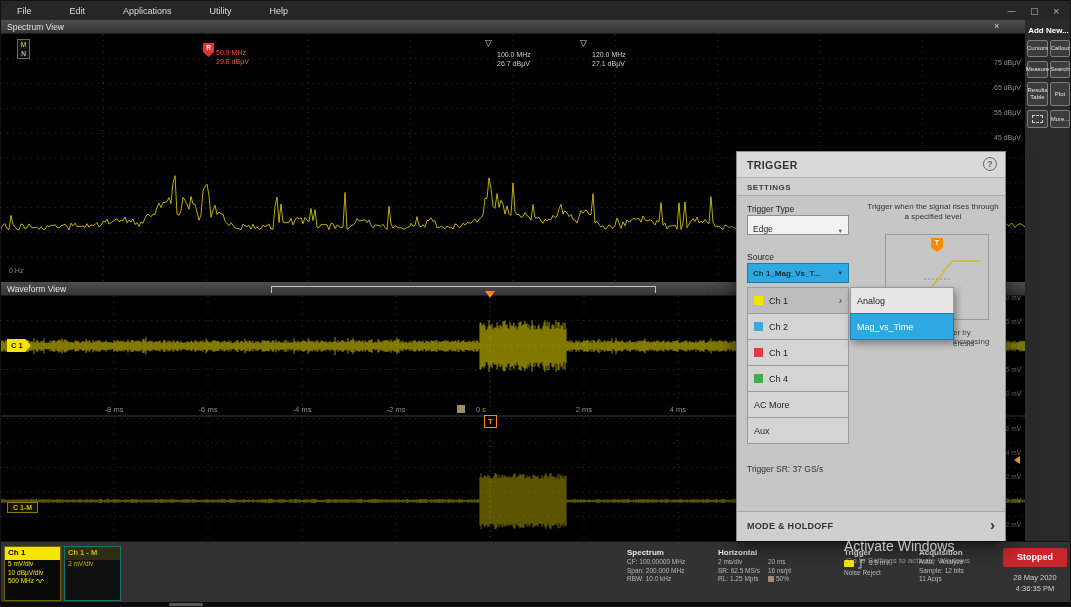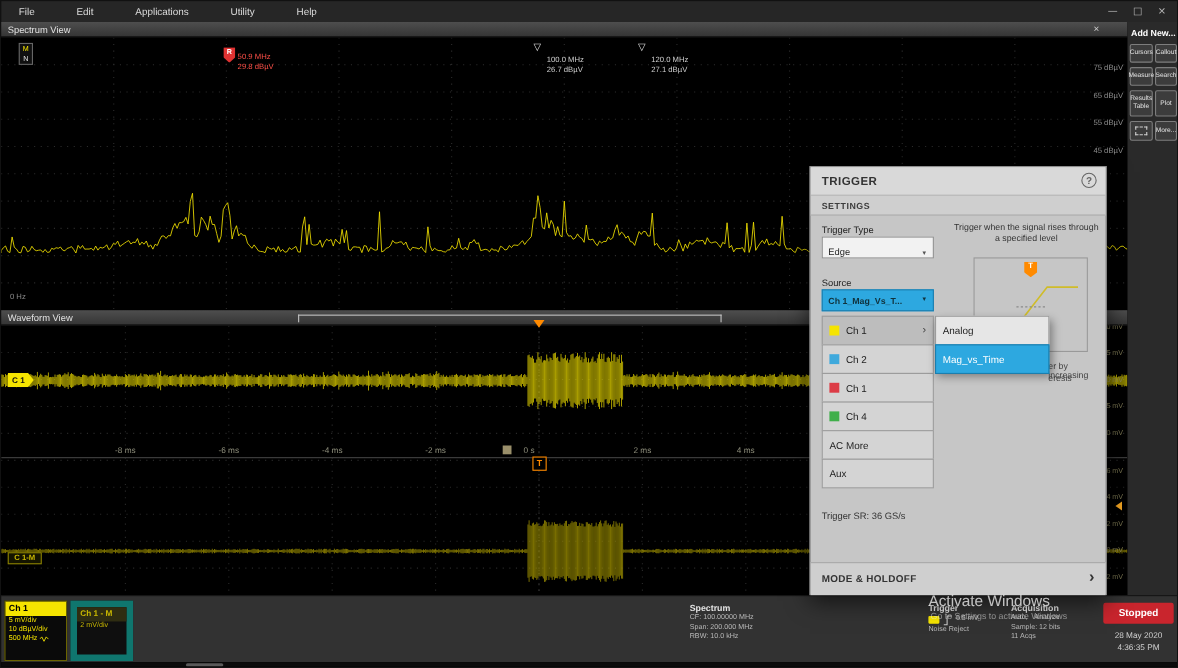--- a/index.html
+++ b/index.html
@@ -238,21 +238,21 @@
 
     <div class="abs" style="left:113px;top:136px;z-index:3;box-shadow:2px 3px 8px rgba(0,0,0,.4);">
       <div class="menu-list-item" style="width:104px;background:#e6e6e6;">
         <span>Analog</span>
       </div>
       <div class="menu-list-item" style="width:104px;background:#2da8e0;border-color:#1b7eae;">
         <span style="color:#fff;">Mag_vs_Time</span>
       </div>
     </div>
 
-    <div class="abs" style="left:10px;top:312px;font-size:8.5px;color:#333;">Trigger SR: 36 GS/s</div>
+    <div class="abs" style="left:10px;top:312px;font-size:8.5px;color:#333;">Trigger SR: 37 GS/s</div>
 
     <div class="sect-bar" style="top:359px;height:30px;border-top:1px solid #a8a8a8;">
       <span style="position:absolute;left:10px;top:9px;font-size:9px;font-weight:bold;color:#333;letter-spacing:.3px;">MODE &amp; HOLDOFF</span>
       <span style="position:absolute;right:10px;top:4px;font-size:15px;font-weight:bold;color:#333;">›</span>
     </div>
   </div>
 
   <div id="sidebar">
     <div style="position:absolute;left:0;top:6px;width:47px;text-align:center;font-size:8px;font-weight:bold;color:#fff;">Add New...</div>
     <div class="side-btn" style="left:2px;top:20px;width:21px;height:17px;">
@@ -288,32 +288,50 @@
       <div class="badge-line" style="color:#f5e400;">5 mV/div</div>
       <div class="badge-line" style="color:#f5e400;">10 dBµV/div</div>
       <div class="badge-line" style="color:#f5e400;display:flex;align-items:center;gap:2px;">
         <span>500 MHz</span>
         <svg width="9" height="6" xmlns="http://www.w3.org/2000/svg">
             <polyline points="0,3 2,1 4,5 6,1 8,3" fill="none" stroke="#f5e400" stroke-width="0.8"></polyline>
           </svg>
       </div>
     </div>
 
-    <div class="abs" style="left:63px;top:4px;width:57px;height:55px;background:#0f0f0f;border:6px solid #0f766e;">
+    <div class="abs" style="left:63px;top:4px;width:57px;height:55px;background:#0f0f0f;border:1px solid #0f766e;">
       <div class="badge-hd" style="background:#2f2d12;color:#c9b800;font-size:7.5px;">Ch 1 - M</div>
       <div class="badge-line" style="color:#c9b800;">2 mV/div</div>
     </div>
 
     <div class="abs" style="left:626px;top:5px;width:85px;">
       <div class="panel-title">Spectrum</div>
       <div class="panel-line">CF: 100.00000 MHz</div>
       <div class="panel-line">Span: 200.000 MHz</div>
       <div class="panel-line">RBW: 10.0 kHz</div>
     </div>
 
+    <div class="abs" style="left:717px;top:5px;width:118px;">
+      <div class="panel-title">Horizontal</div>
+      <div style="display:flex;gap:8px;">
+        <div>
+          <div class="panel-line">2 ms/div</div>
+          <div class="panel-line">SR: 62.5 MS/s</div>
+          <div class="panel-line">RL: 1.25 Mpts</div>
+        </div>
+        <div>
+          <div class="panel-line">20 ms</div>
+          <div class="panel-line">16 ns/pt</div>
+          <div class="panel-line" style="display:flex;align-items:center;gap:2px;">
+            <span style="width:6px;height:6px;background:#9a8f6a;display:inline-block;"></span>
+            <span>50%</span>
+          </div>
+        </div>
+      </div>
+    </div>
 
     <div class="abs" style="left:843px;top:5px;width:68px;">
       <div class="panel-title">Trigger</div>
       <div class="panel-line" style="display:flex;align-items:center;gap:3px;">
         <span style="width:10px;height:7px;background:#f5e400;border-radius:1px;display:inline-block;"></span>
         <svg width="9" height="11" xmlns="http://www.w3.org/2000/svg">
             <polyline points="1,10 4,10 4,2 8,2" fill="none" stroke="#c8c8c8" stroke-width="1"></polyline>
           </svg>
         <span>6.5 mV</span>
       </div>

